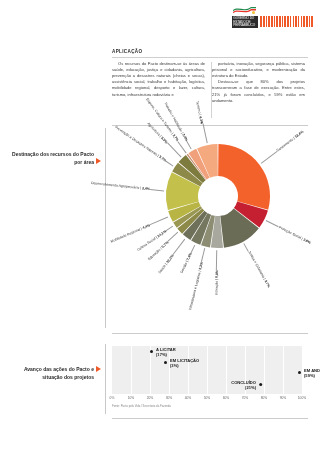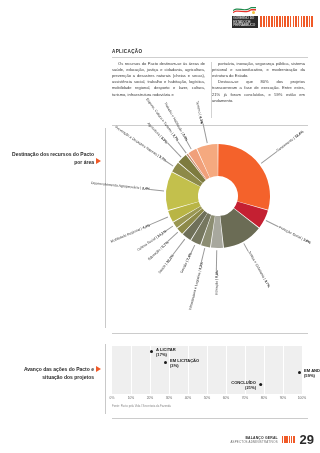--- a/index.html
+++ b/index.html
@@ -243,29 +243,14 @@
         <span class="tick" style="left: 95px;">50%</span>
         <span class="tick" style="left: 114px;">60%</span>
         <span class="tick" style="left: 133px;">70%</span>
         <span class="tick" style="left: 152px;">80%</span>
         <span class="tick" style="left: 171px;">90%</span>
         <span class="tick" style="left: 190px;">100%</span>
       </div>
     <div class="source">Fonte: Pacto pela Vida / Secretaria da Fazenda</div>
   </div>
 
-  <div class="footer">
-    <div class="footer-txt">
-      <div class="t1">BALANÇO GERAL</div>
-      <div class="t2">ASPECTOS ADMINISTRATIVOS</div>
-    </div>
-    <div class="footer-bars">
-      <i></i>
-        <i></i>
-        <i></i>
-        <i></i>
-        <i></i>
-        <i></i>
-    </div>
-    <div class="pagenum">29</div>
-  </div>
 
 </div>
 
 </body></html>

